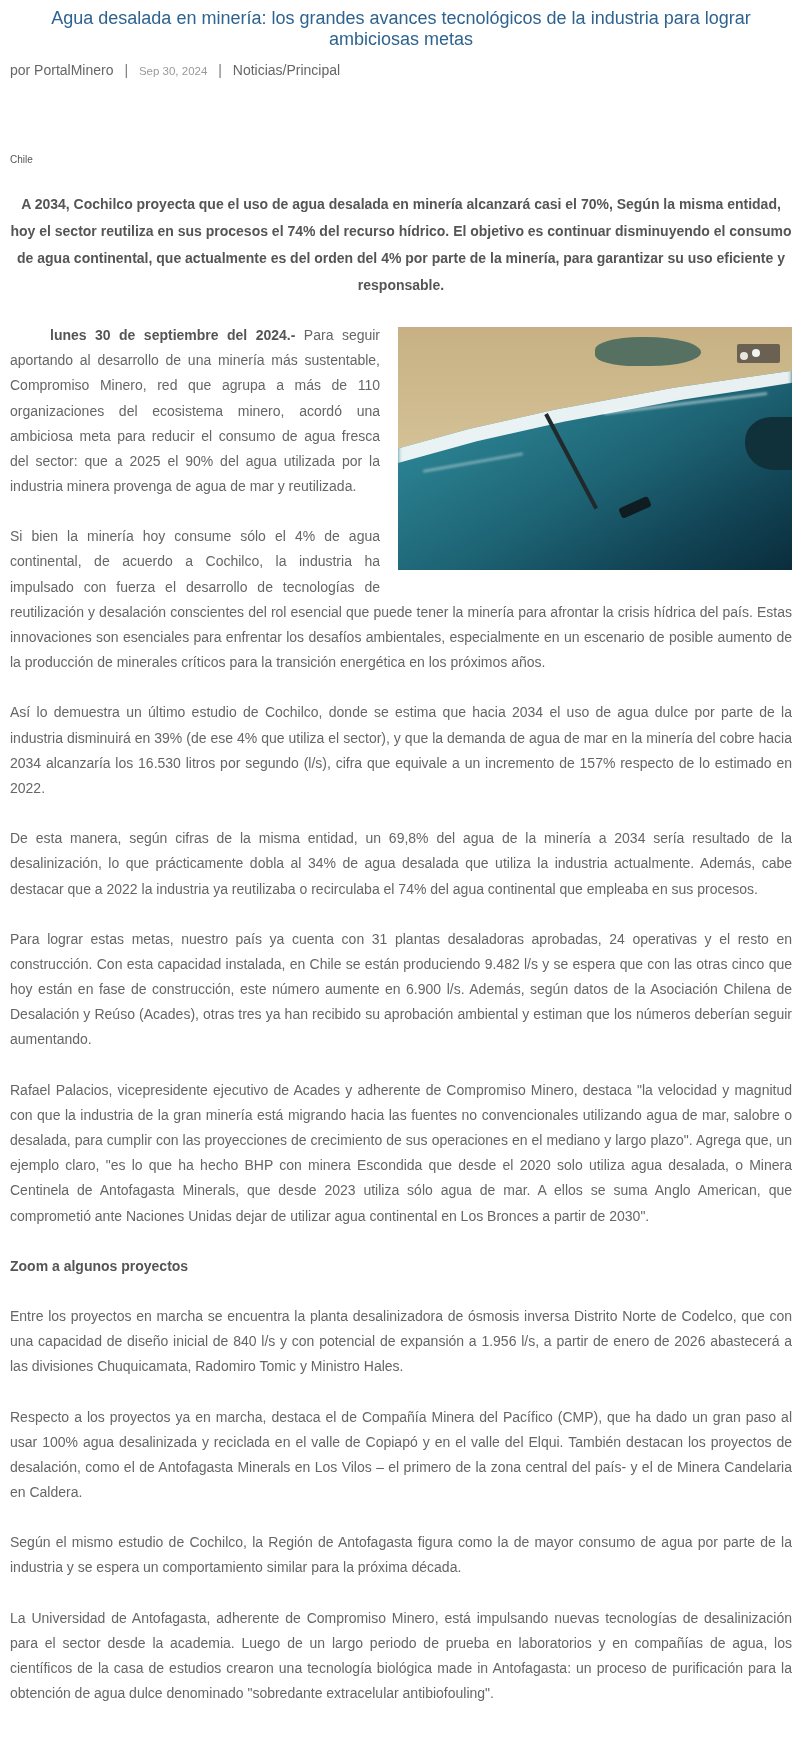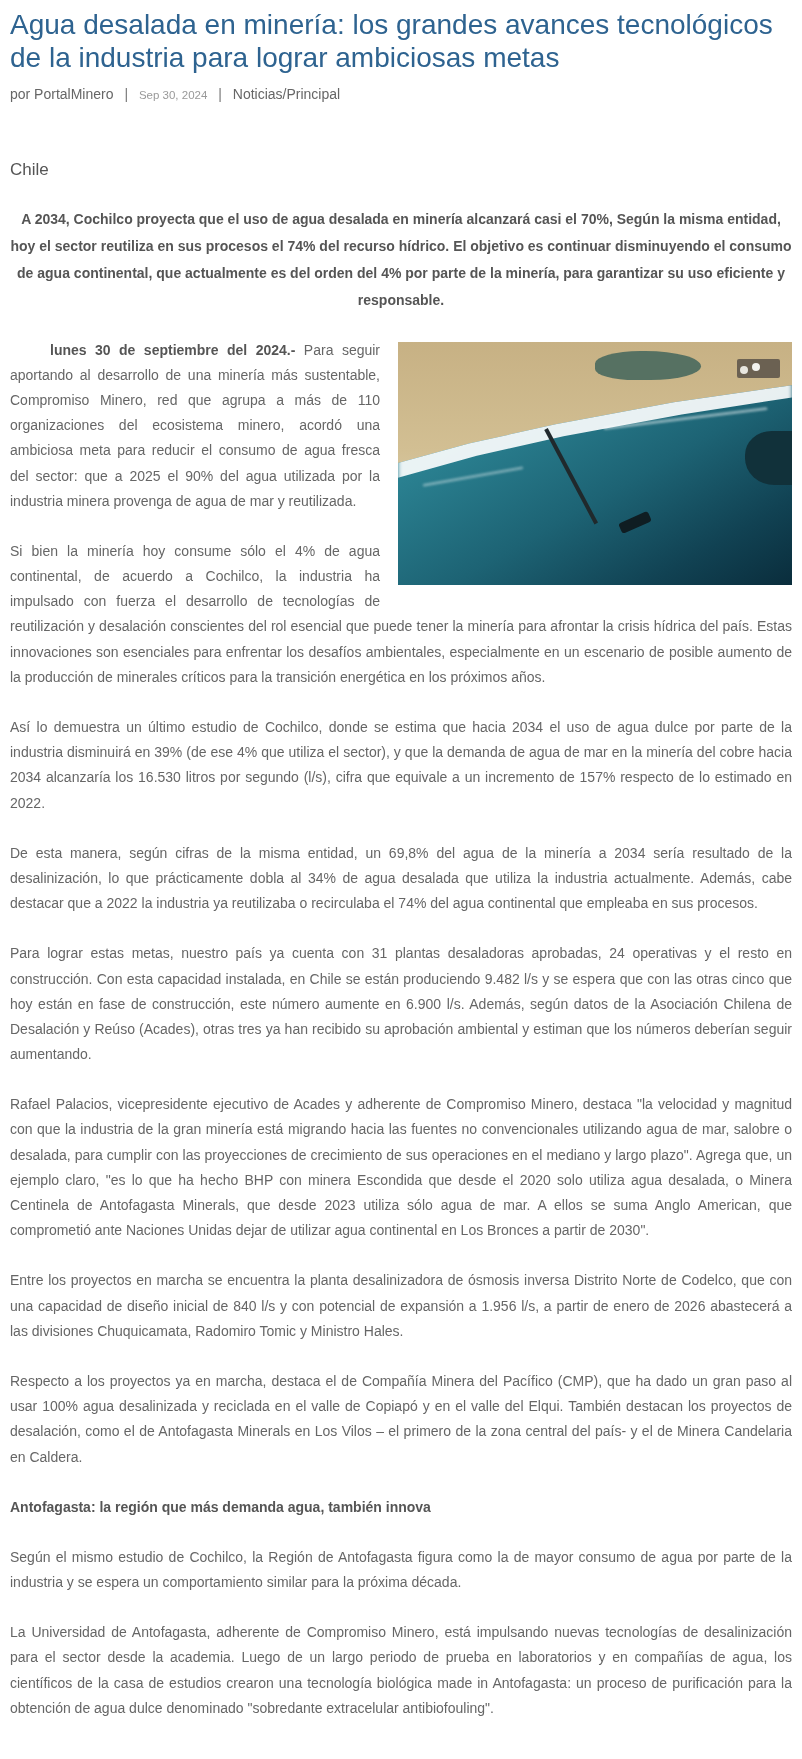--- a/index.html
+++ b/index.html
@@ -2,32 +2,33 @@
 <html lang="es"><head>
 <meta charset="utf-8">
 <style>
   * { box-sizing: border-box; }
   html, body { margin: 0; padding: 0; background: #ffffff; }
   body { font-family: "Liberation Sans", sans-serif; color: #666666; }
   .page { width: 802px; min-height: 1759px; padding: 8px 10px 40px 10px; background: #ffffff; }
 
   h1.title {
     margin: 0 0 12px 0;
-    font-size: 28px;
+    font-size: 18px;
     line-height: 1.18;
     font-weight: 400;
     color: #2e6390;
+    text-align: center;
   }
 
-  .meta { font-size: 14px; color: #666; margin: 0 0 58px 0; }
+  .meta { font-size: 14px; color: #666; margin: 0 0 76px 0; }
   .meta .author, .meta .category { color: #666; cursor: pointer; }
   .meta .sep { margin: 0 7px; color: #777; }
   .meta .date { font-size: 11.5px; color: #999999; }
 
-  .country { font-size: 17px; color: #555; margin: 0 0 26px 0; }
+  .country { font-size: 10px; color: #555; margin: 0 0 26px 0; }
 
   .lead {
     font-weight: bold;
     font-size: 14px;
     line-height: 1.92;
     color: #555555;
     margin: 0 0 24px 0;
     text-align: center;
   }
 
@@ -147,26 +148,26 @@
       <p>Si bien la minería hoy consume sólo el 4% de agua continental, de acuerdo a Cochilco,  la industria ha impulsado con fuerza el desarrollo de tecnologías de reutilización y desalación conscientes del rol esencial que puede tener la minería para afrontar la crisis hídrica del país. Estas innovaciones son esenciales para enfrentar los desafíos ambientales, especialmente en un escenario de posible aumento de la producción de minerales críticos para la transición energética en los próximos años.</p>
 
       <p>Así lo demuestra un último estudio de Cochilco, donde se estima que hacia 2034 el uso de agua dulce por parte de la industria disminuirá en 39% (de ese 4% que utiliza el sector), y que la demanda de agua de mar en la minería del cobre hacia 2034 alcanzaría los 16.530 litros por segundo (l/s), cifra que equivale a un incremento de 157% respecto de lo estimado en 2022.</p>
 
       <p>De esta manera, según cifras de la misma entidad, un 69,8% del agua de la minería a 2034 sería resultado de la desalinización, lo que prácticamente dobla al 34% de agua desalada que utiliza la industria actualmente. Además, cabe destacar que a 2022 la industria ya reutilizaba o recirculaba el 74% del agua continental que empleaba en sus procesos.</p>
 
       <p>Para lograr estas metas, nuestro país ya cuenta con 31 plantas desaladoras aprobadas, 24 operativas y el resto en construcción. Con esta capacidad instalada, en Chile se están produciendo 9.482 l/s y se espera que con las otras cinco que hoy están en fase de construcción, este número aumente en 6.900 l/s. Además, según datos de la Asociación Chilena de Desalación y Reúso (Acades), otras tres ya han recibido su aprobación ambiental y estiman que los números deberían seguir aumentando.</p>
 
       <p>Rafael Palacios, vicepresidente ejecutivo de Acades y adherente de Compromiso Minero, destaca "la velocidad y magnitud con que la industria de la gran minería está migrando hacia las fuentes no convencionales utilizando agua de mar, salobre o desalada, para cumplir con las proyecciones de crecimiento de sus operaciones en el mediano y largo plazo". Agrega que, un ejemplo claro, "es lo que ha hecho BHP con minera Escondida que desde el 2020 solo utiliza agua desalada, o Minera Centinela de Antofagasta Minerals, que desde 2023 utiliza sólo agua de mar. A ellos se suma Anglo American, que comprometió ante Naciones Unidas dejar de utilizar agua continental en Los Bronces a partir de 2030".</p>
 
+      <h2 class="subhead">Zoom a algunos proyectos</h2>
 
       <p>Entre los proyectos en marcha se encuentra la planta desalinizadora de ósmosis inversa Distrito Norte de Codelco, que con una capacidad de diseño inicial de 840 l/s y con potencial de expansión a 1.956 l/s, a partir de enero de 2026 abastecerá a las divisiones Chuquicamata, Radomiro Tomic y Ministro Hales.</p>
 
       <p>Respecto a los proyectos ya en marcha, destaca el de Compañía Minera del Pacífico (CMP), que ha dado un gran paso al usar 100% agua desalinizada y reciclada en el valle de Copiapó y en el valle del Elqui. También destacan los proyectos de desalación, como el de Antofagasta Minerals en Los Vilos – el primero de la zona central del país- y el de Minera Candelaria en Caldera.</p>
 
-      <h2 class="subhead">Antofagasta: la región que más demanda agua, también innova</h2>
 
       <p>Según el mismo estudio de Cochilco, la Región de Antofagasta figura como la de mayor consumo de agua por parte de la industria y se espera un comportamiento similar para la próxima década.</p>
 
       <p>La Universidad de Antofagasta, adherente de Compromiso Minero, está impulsando nuevas tecnologías de desalinización para el sector desde la academia. Luego de un largo periodo de prueba en laboratorios y en compañías de agua, los científicos de la casa de estudios crearon una tecnología biológica made in Antofagasta: un proceso de purificación para la obtención de agua dulce denominado "sobredante extracelular antibiofouling".</p>
 
     </div>
   </article>
 </div>
 
 </body></html>

